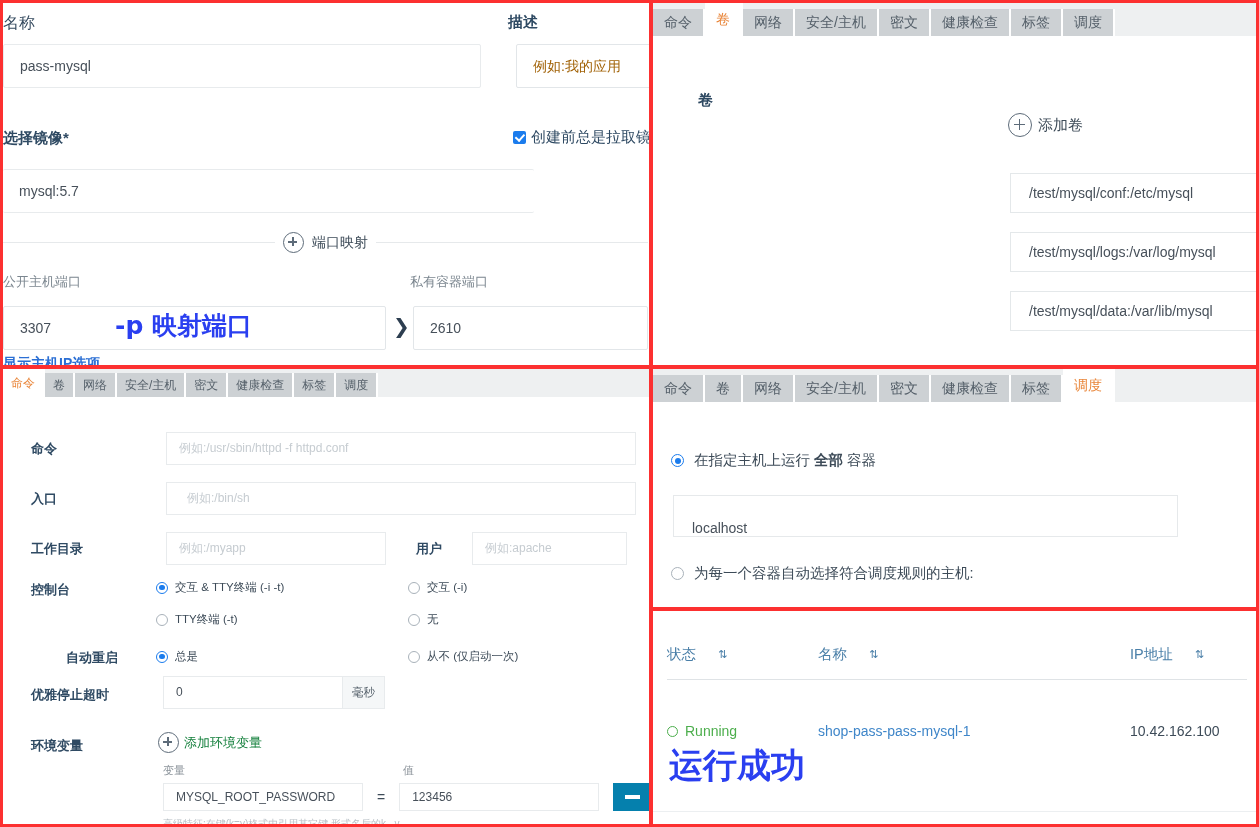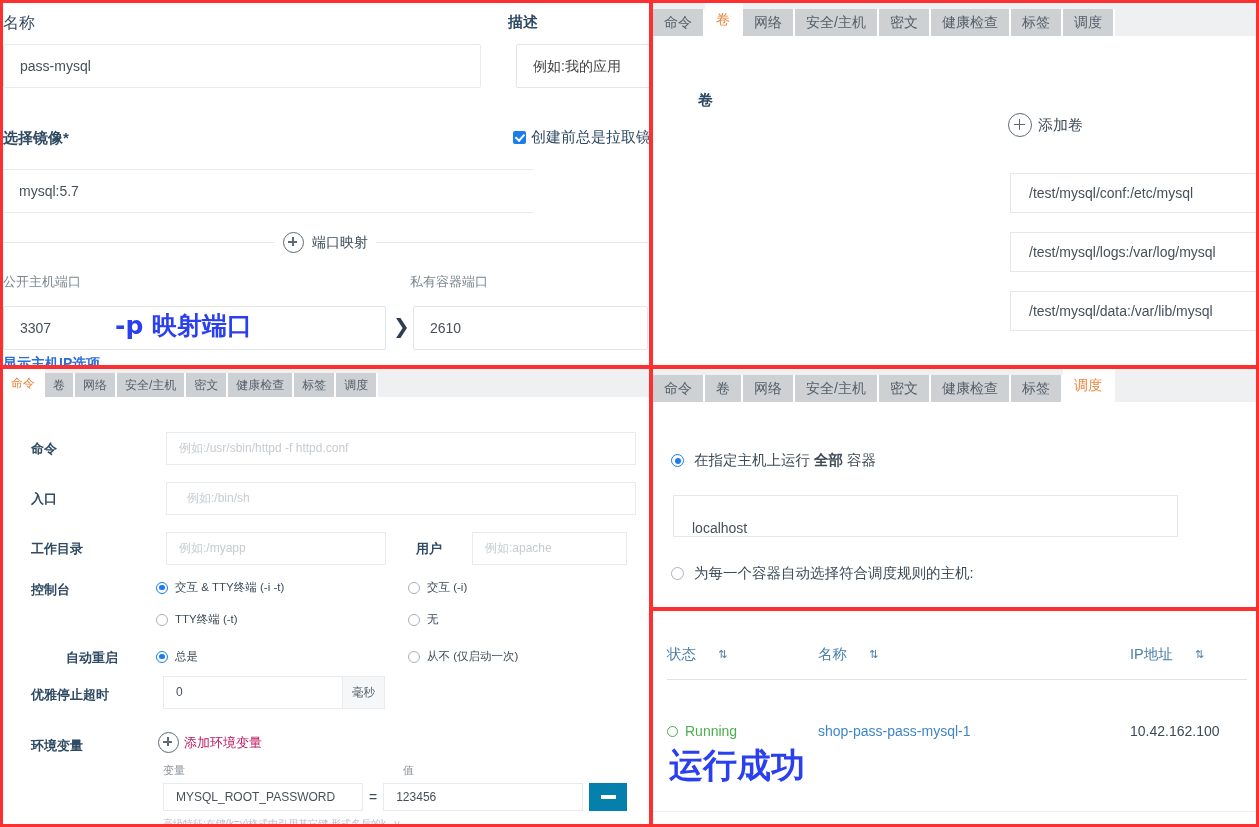--- a/index.html
+++ b/index.html
@@ -9,21 +9,21 @@
     color:#34495e;
   }
   .panel{position:absolute;box-sizing:border-box;border:3px solid #fc3030;background:#fff;overflow:hidden;}
 
   
   #panel-a{left:0;top:0;width:652px;height:368px;}
   .a-inner{position:absolute;left:-8px;top:0;width:660px;height:100%;}
   .lbl-bold{font-weight:bold;font-size:15px;color:#2f4a63;}
   .fld{box-sizing:border-box;border:1px solid #e2e6e9;border-radius:2px;background:#fff;
        height:44px;line-height:42px;padding:0 16px;font-size:14px;color:#47505a;}
-  .fld.ph{color:#404040;}
+  .fld.ph{color:#a16207;}
   .fld-wide{border:1px solid #e8ebed;}
   .chk-row{display:flex;align-items:center;gap:5px;font-size:15px;color:#2f4a63;}
   .chk{width:13px;height:13px;background:#1b7ced;border-radius:2px;position:relative;flex:none;}
   .chk:after{content:"";position:absolute;left:3.5px;top:1px;width:3.5px;height:7px;
              border:solid #fff;border-width:0 2px 2px 0;transform:rotate(42deg);}
   .divider-row{display:flex;align-items:center;gap:8px;}
   .dline{flex:1;height:1px;background:#e6e9eb;}
   .plus{width:19px;height:19px;border:1.4px solid #5d6b79;border-radius:50%;position:relative;flex:none;display:inline-block;}
   .plus:before,.plus:after{content:"";position:absolute;background:#5d6b79;}
   .plus:before{left:4px;top:8.2px;width:9px;height:1.6px;}
@@ -63,21 +63,21 @@
          padding:0 12px;font-size:12px;color:#47505a;background:#fff;}
   .c-inp.ph{color:#c6ccd1;}
   .radio{width:12px;height:12px;border-radius:50%;border:1.3px solid #a9b2ba;
          background:#fff;position:relative;flex:none;box-sizing:border-box;}
   .radio.on{border-color:#1b7ced;}
   .radio.on:after{content:"";position:absolute;left:2.3px;top:2.3px;width:5.4px;height:5.4px;
                   border-radius:50%;background:#1b7ced;}
   .ropt{display:flex;align-items:center;gap:7px;font-size:11.5px;color:#3d4b58;}
   .unit{box-sizing:border-box;border:1px solid #e8ebed;border-left:none;background:#f5f7f8;
         height:33px;line-height:31px;padding:0 9px;font-size:11.5px;color:#55606a;}
-  .addenv{display:inline-flex;align-items:center;gap:5px;font-size:13px;color:#be185d;}
+  .addenv{display:inline-flex;align-items:center;gap:5px;font-size:13px;color:#15803d;}
   .eq{font-size:14px;color:#3d4b58;}
   .minus{width:38px;height:28px;background:#0580ad;display:flex;align-items:center;justify-content:center;}
   .minus:after{content:"";width:15px;height:4px;background:#fff;display:block;}
   .hint{font-size:10px;color:#b9c0c6;}
   .colhdr{font-size:11px;color:#8d959c;}
 
   
   #panel-d{left:650px;top:366px;width:609px;height:244px;}
   .d-opt{display:flex;align-items:center;gap:10px;font-size:14.5px;color:#3d4b58;}
   .d-opt .radio{width:13px;height:13px;}
@@ -228,21 +228,21 @@
 
   <div style="position:absolute;left:28px;top:368px;" class="c-lbl">环境变量</div>
   <div class="addenv" style="position:absolute;left:155px;top:363px;">
     <span class="plus"></span>
     <span>添加环境变量</span>
   </div>
 
   <div class="colhdr" style="position:absolute;left:160px;top:394px;">变量</div>
   <div class="colhdr" style="position:absolute;left:400px;top:394px;">值</div>
 
-  <div style="position:absolute;left:160px;top:414px;display:flex;align-items:center;gap:6px;">
+  <div style="position:absolute;left:160px;top:414px;display:flex;align-items:center;gap:14px;">
     <span class="c-inp" style="width:200px;height:28px;line-height:26px;font-size:12px;">MYSQL_ROOT_PASSWORD</span>
     <span class="eq">=</span>
     <span class="c-inp" style="width:200px;height:28px;line-height:26px;font-size:12px;">123456</span>
     <span class="minus"></span>
   </div>
 
   <div class="hint" style="position:absolute;left:160px;top:448px;width:470px;overflow:hidden;white-space:nowrap;">高级特征:在键(k=v)格式中引用其它键,形式名后的k...v...</div>
 </div>
 
 <div class="panel" id="panel-d">

